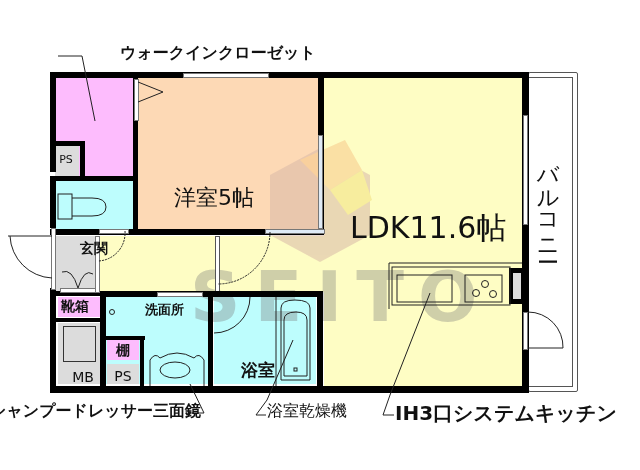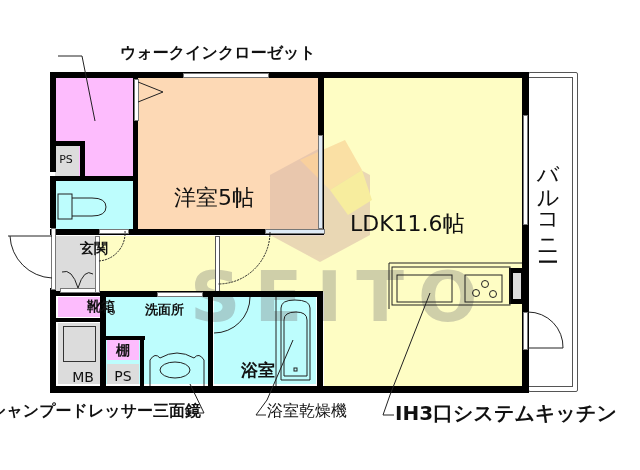--- a/index.html
+++ b/index.html
@@ -124,24 +124,24 @@
   <path d="M528,312 A35,35 0 0 1 563,348 L528,348" fill="none" stroke="#222" stroke-width="1"></path>
 
   <polyline points="58,56 82,56 95,121" fill="none" stroke="#222" stroke-width="1"></polyline>
   <polyline points="190,384 204,413 188,413" fill="none" stroke="#222" stroke-width="1"></polyline>
   <polyline points="293,340 267,400 256,415 266,415" fill="none" stroke="#222" stroke-width="1"></polyline>
   <polyline points="430,293 390,395 383,415 394,415" fill="none" stroke="#222" stroke-width="1"></polyline>
 </svg>
 
 <div class="lbl" style="left:120px;top:45px;font-size:16px;font-weight:bold;">ウォークインクローゼット</div>
 <div class="lbl" style="left:174px;top:143px;font-size:22px;margin-top:44px;">洋室5帖</div>
-<div class="lbl" style="left:350px;top:213px;font-size:22px;">LDK11.6帖</div>
+<div class="lbl" style="left:350px;top:213px;font-size:30px;">LDK11.6帖</div>
 <div class="lbl" style="left:543px;top:150px;width:20px;font-size:22px;white-space:normal;line-height:1.35;text-align:center;writing-mode:vertical-rl;">バルコニー</div>
 <div class="lbl" style="left:56px;top:241px;font-size:14px;font-weight:bold;padding-left:24px;">玄関</div>
-<div class="tag" style="left:58px;top:299px;width:34px;font-size:14px;margin-left:26px;">靴箱</div>
+<div class="tag" style="left:58px;top:299px;width:34px;font-size:14px;">靴箱</div>
 <div class="lbl" style="left:145px;top:303px;font-size:13px;font-weight:bold;">洗面所</div>
 <div class="tag" style="left:107px;top:343px;width:32px;font-size:14px;">棚</div>
 <div class="lbl" style="left:241px;top:362px;font-size:17px;font-weight:bold;">浴室</div>
 <div class="tag" style="left:58px;top:370px;width:50px;font-size:14px;font-weight:normal;">MB</div>
 <div class="tag" style="left:107px;top:369px;width:32px;font-size:14px;font-weight:normal;">PS</div>
 <div class="tag" style="left:53px;top:154px;width:26px;font-size:11px;font-weight:normal;">PS</div>
 <div class="abs" style="left:63px;top:326px;width:33px;height:36px;border:1px solid #333;background:#dcdcdc;box-sizing:border-box;"></div>
 
 <div class="lbl" style="left:-10px;top:403px;font-size:16px;font-weight:bold;">シャンプードレッサー三面鏡</div>
 <div class="lbl" style="left:267px;top:403px;font-size:16px;font-weight:normal;">浴室乾燥機</div>

